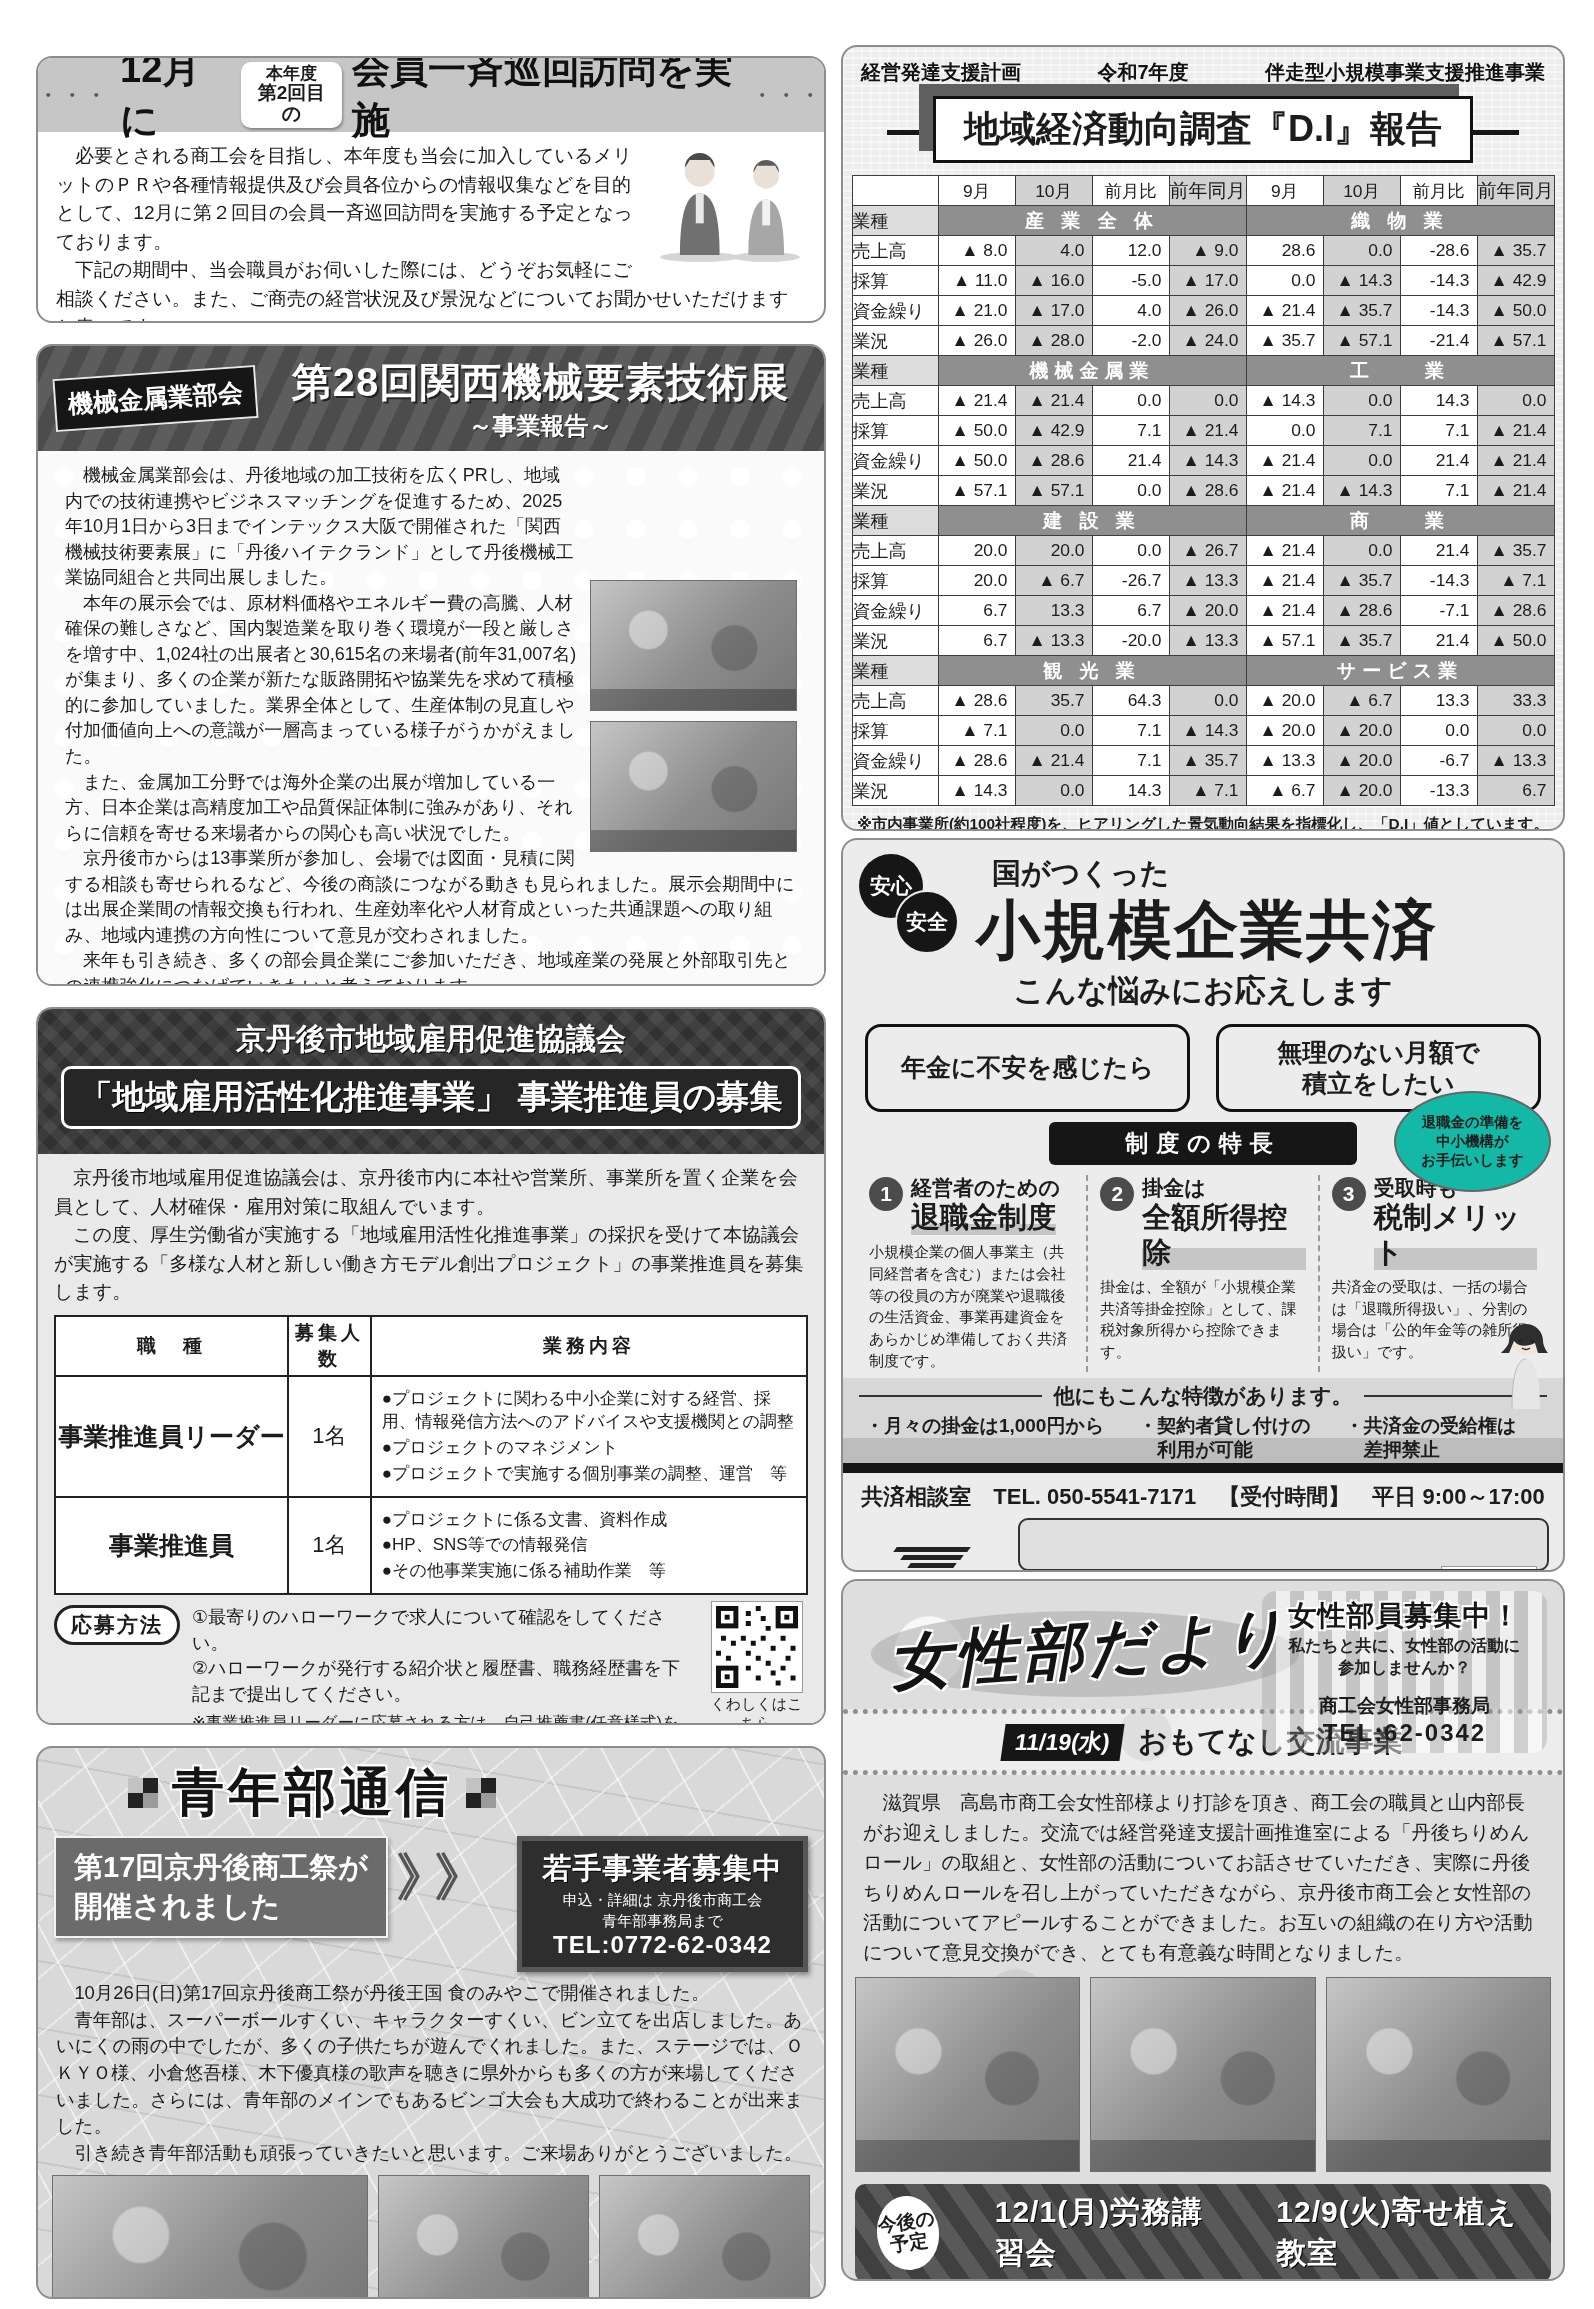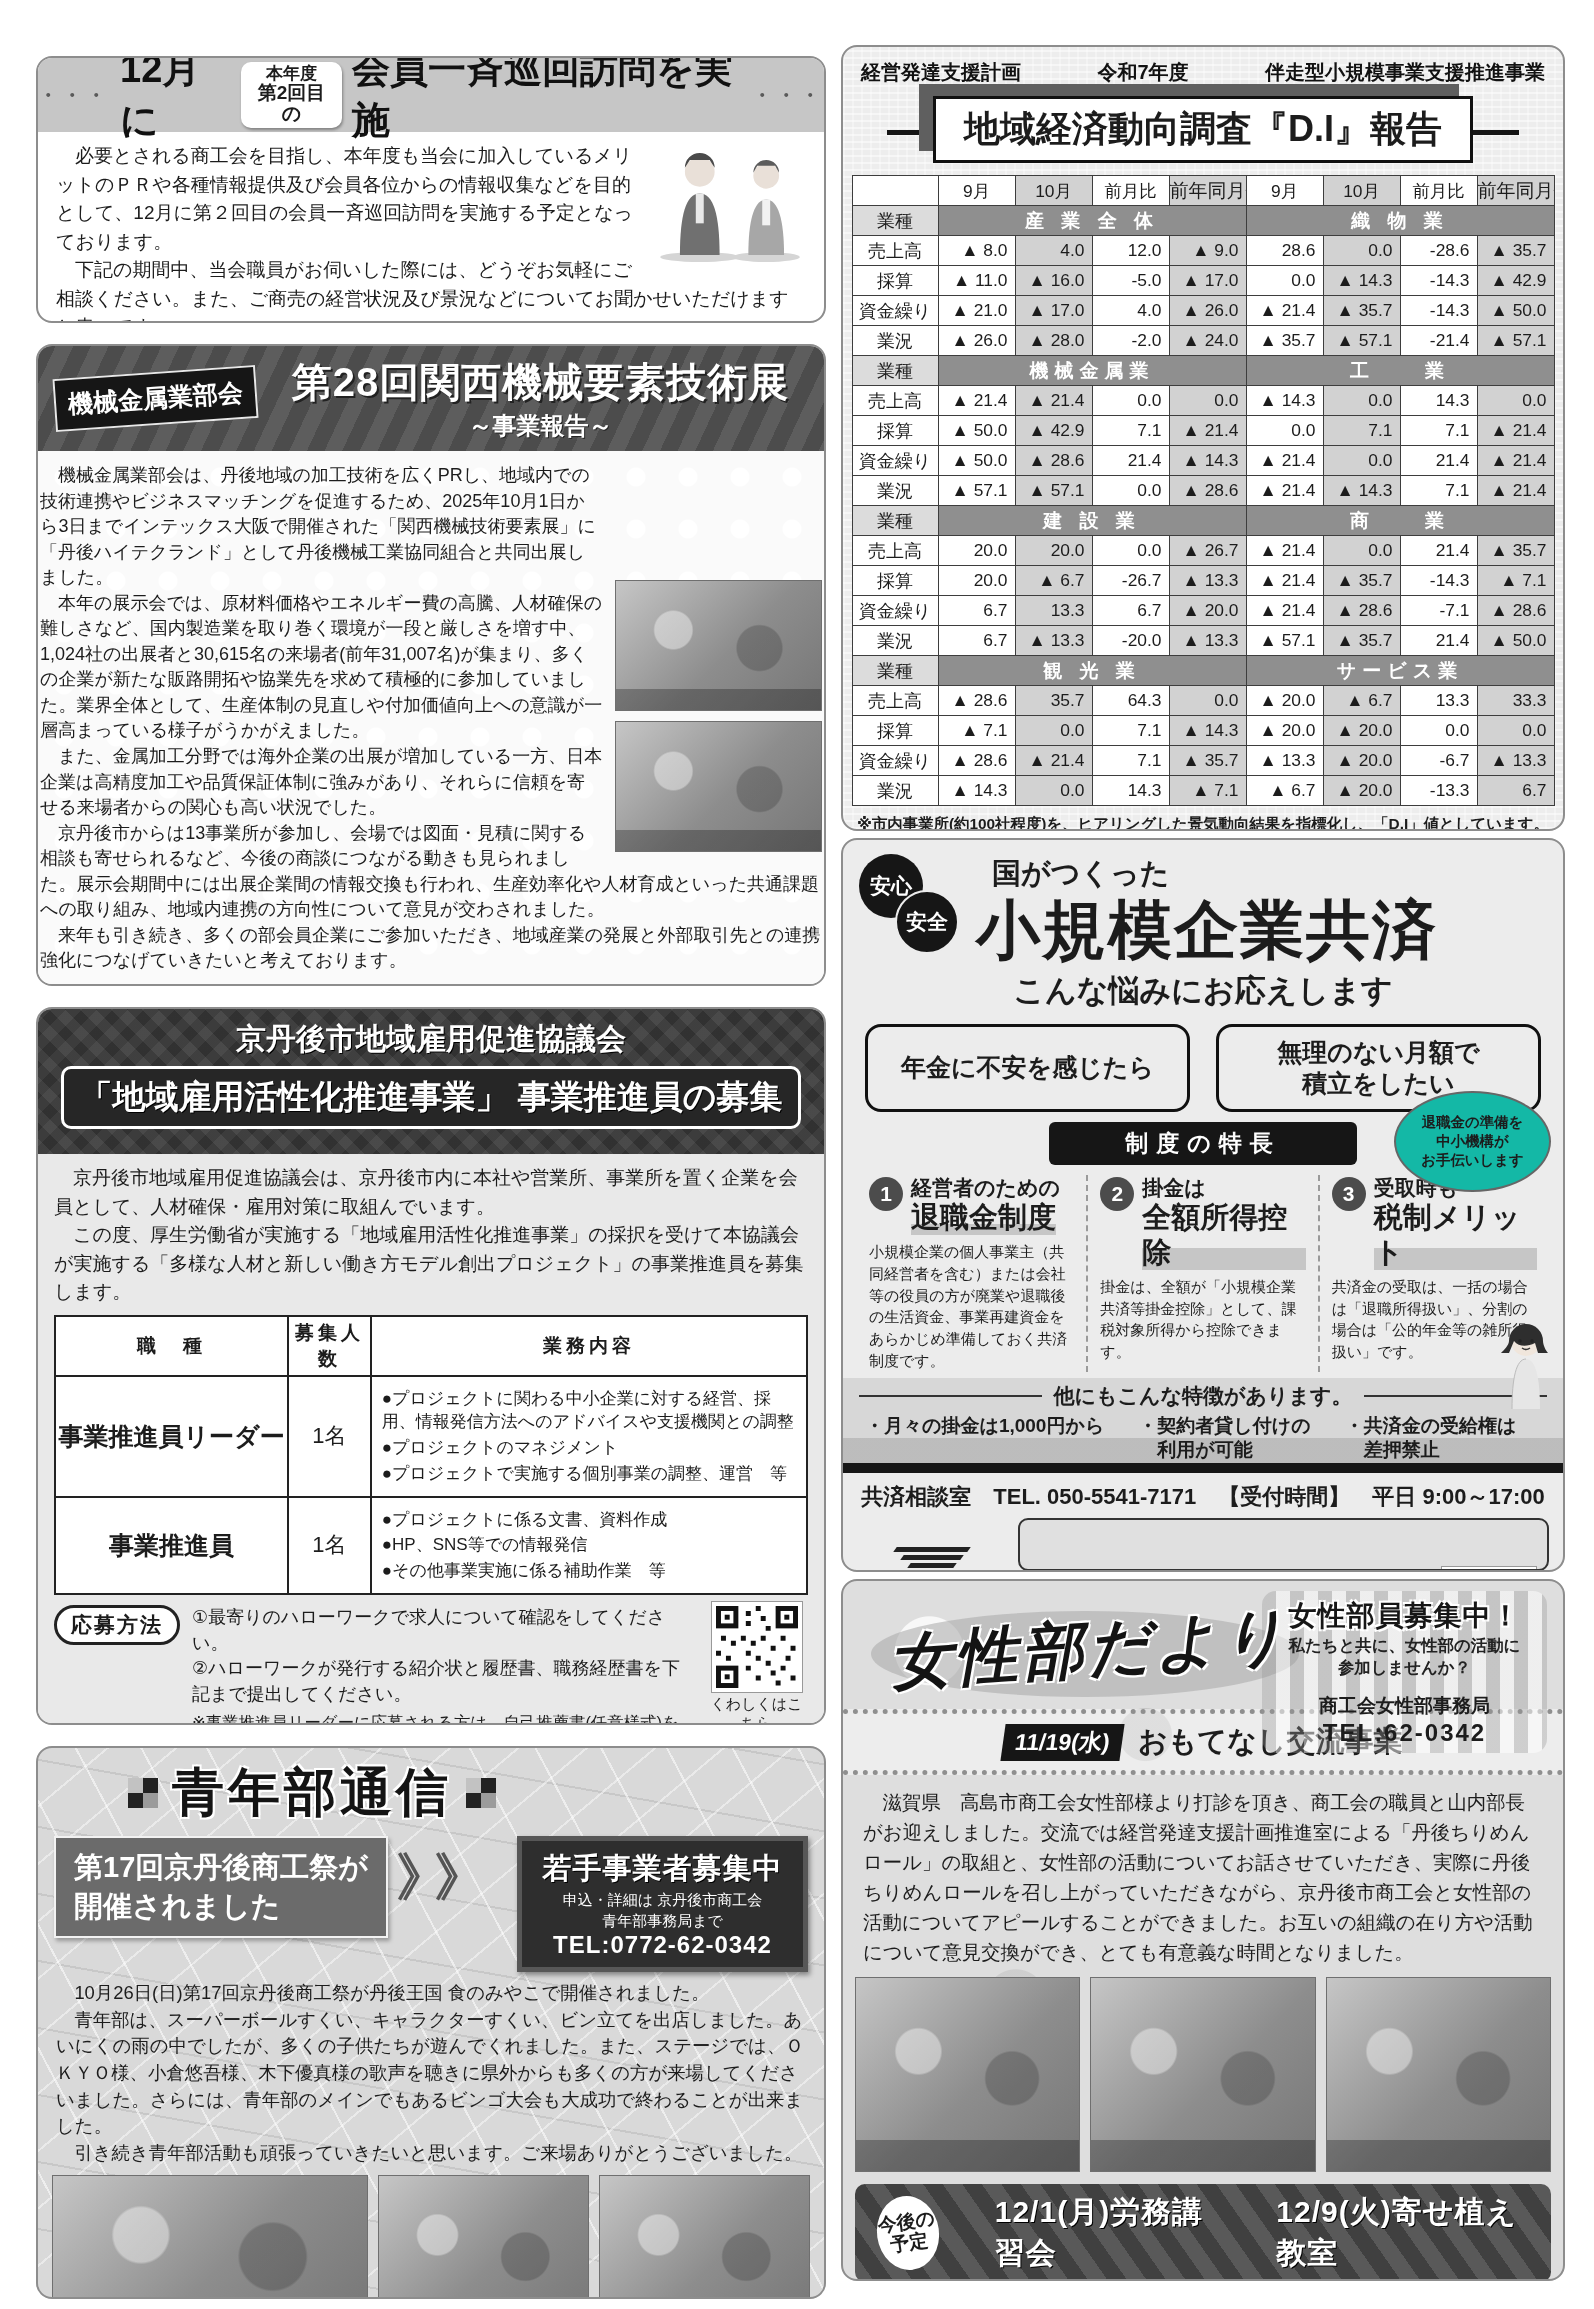--- a/index.html
+++ b/index.html
@@ -24,21 +24,21 @@
   .visit-body p { margin:0; }
   .visit-illustration { float:right; width:151px; height:117px; margin:4px 0 0 10px; }
 
   
   .sec-expo { height:642px; }
   .expo-header { height:105px; background:repeating-linear-gradient(115deg,#4c4c4c 0 16px,#5d5d5d 16px 32px); display:flex; align-items:center; padding:0 16px; gap:16px; }
   .expo-badge { background:#161616; color:#fff; font-size:25px; font-weight:bold; padding:8px 12px; transform:rotate(-4deg); border:2px solid #e8e8e8; white-space:nowrap; }
   .expo-titles { flex:1; text-align:center; color:#fff; }
   .expo-title { font-size:40px; font-weight:bold; text-shadow:2px 2px 0 #222; letter-spacing:1px; }
   .expo-subtitle { font-size:24px; font-weight:bold; text-shadow:1px 1px 0 #222; }
-  .expo-body { padding:12px 2px; font-size:18px; line-height:1.42;
+  .expo-body { padding:12px 27px; font-size:18px; line-height:1.42;
     background-color:#fafafa;
     background-image:radial-gradient(circle,#ffffff 9px, transparent 10px);
     background-size:52px 52px; }
   .expo-photos { float:right; width:207px; margin:117px 0 6px 12px; display:flex; flex-direction:column; gap:10px; }
   .photo { background-image:
       linear-gradient(0deg, rgba(0,0,0,.28) 0 16%, transparent 16%),
       radial-gradient(circle at 28% 38%, rgba(255,255,255,.4) 0 11%, transparent 12%),
       radial-gradient(circle at 70% 52%, rgba(0,0,0,.18) 0 14%, transparent 15%),
       linear-gradient(135deg,#c6c6c6,#8d8d8d 55%,#767676);
     border:1px solid #6f6f6f; }
@@ -103,21 +103,21 @@
   .di-title-wrap::before { content:""; position:absolute; left:-46px; right:-46px; top:50%; height:5px; background:#151515; }
   .di-title-shadow { position:absolute; left:-14px; top:-12px; right:14px; bottom:12px; background:#5f5f5f; }
   .di-title { position:relative; background:#fff; border:3px solid #111; padding:6px 28px; font-size:36px; font-weight:bold; }
   .di-table { border-collapse:collapse; margin:2px auto 6px; table-layout:fixed; width:698px; background:#fff; }
   .di-table td, .di-table th { border:1.5px solid #3d3d3d; height:30px; font-size:17.4px; overflow:hidden; white-space:nowrap; }
   .di-table col.c-lbl { width:86px; }
   .di-table col.c-val { width:77px; }
   .di-table .hdr { text-align:center; font-weight:normal; background:#fff; }
   .di-table .hdr.small { font-size:19px;margin-top:10px; }
   .di-table .hdr.shade, .di-table td.shade { background:#d2d2d2; }
-  .di-table td.lbl { text-align:center; background:#fff; font-size:18px; }
+  .di-table td.lbl { text-align:left; background:#fff; font-size:18px; }
   .di-table td.ind-lbl { background:#dcdcdc; }
   .di-table td.ind-name { background:#8f8f8f; color:#fff; font-weight:bold; text-align:center; letter-spacing:6px; font-size:19px; }
   .di-table td.val { text-align:right; padding-right:7px; }
   .di-footnote { font-size:15.4px; font-weight:bold; padding:2px 14px; }
 
   
   .sec-kyosai { height:734px; background:#ececec; }
   .kyosai-badges { position:absolute; left:16px; top:14px; width:119px; height:109px; }
   .badge-circle { position:absolute; width:64px; height:64px; border-radius:50%; background:#161616; color:#fff; display:flex; align-items:center; justify-content:center; font-size:21px; font-weight:bold; }
   .badge-circle.b2 { left:36px; top:36px; border:2px solid #ececec; }

